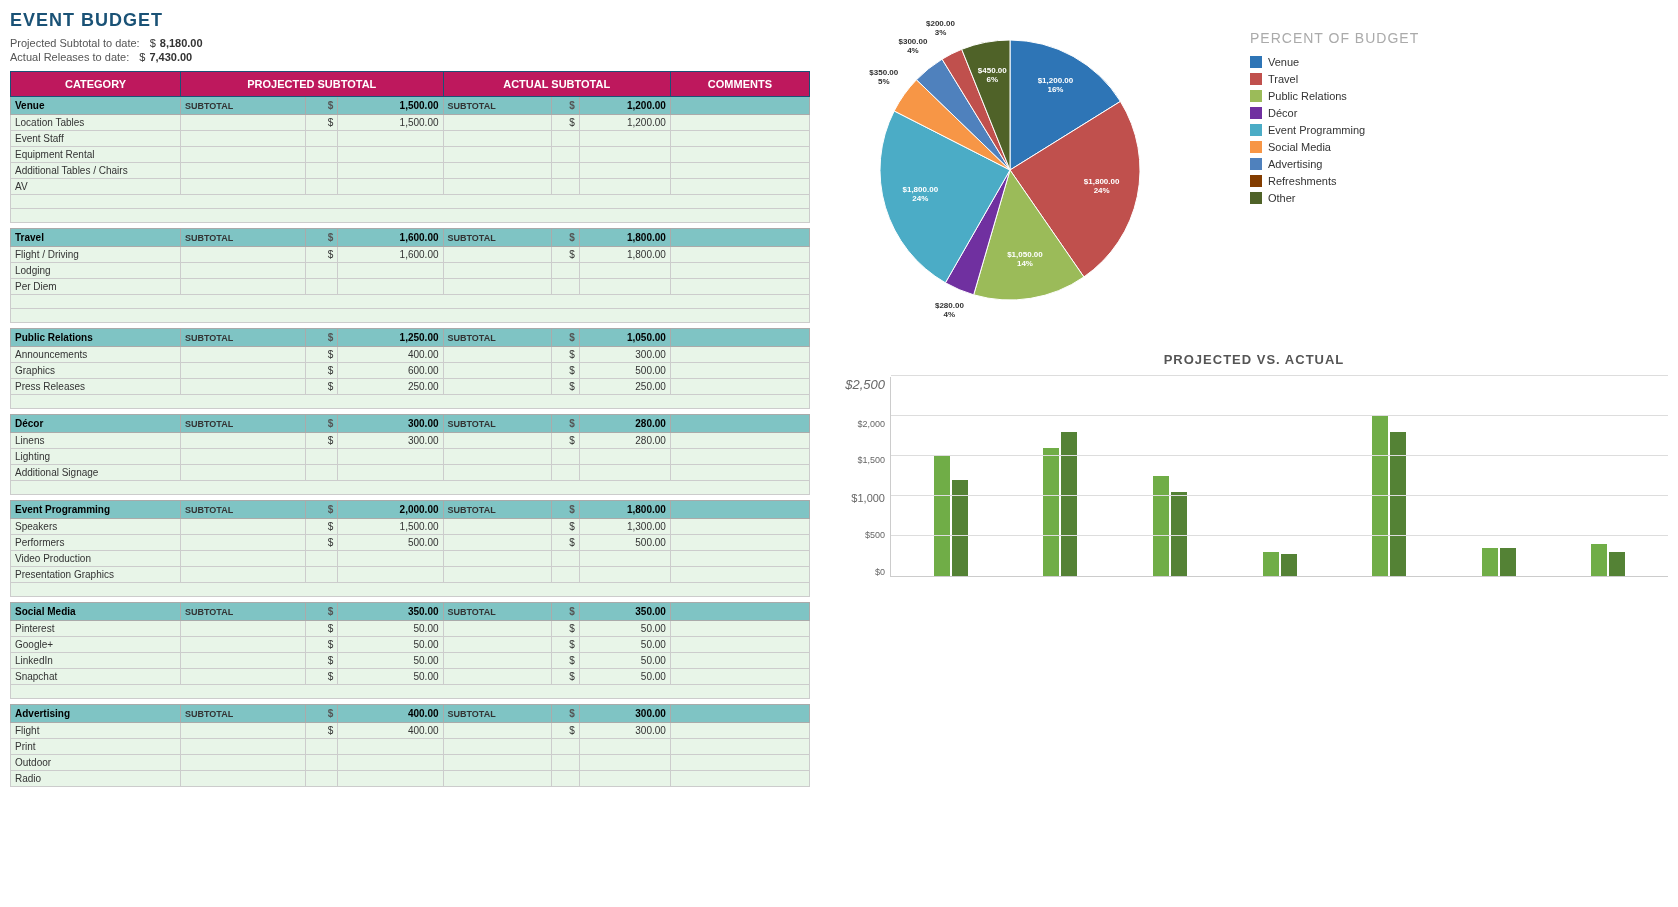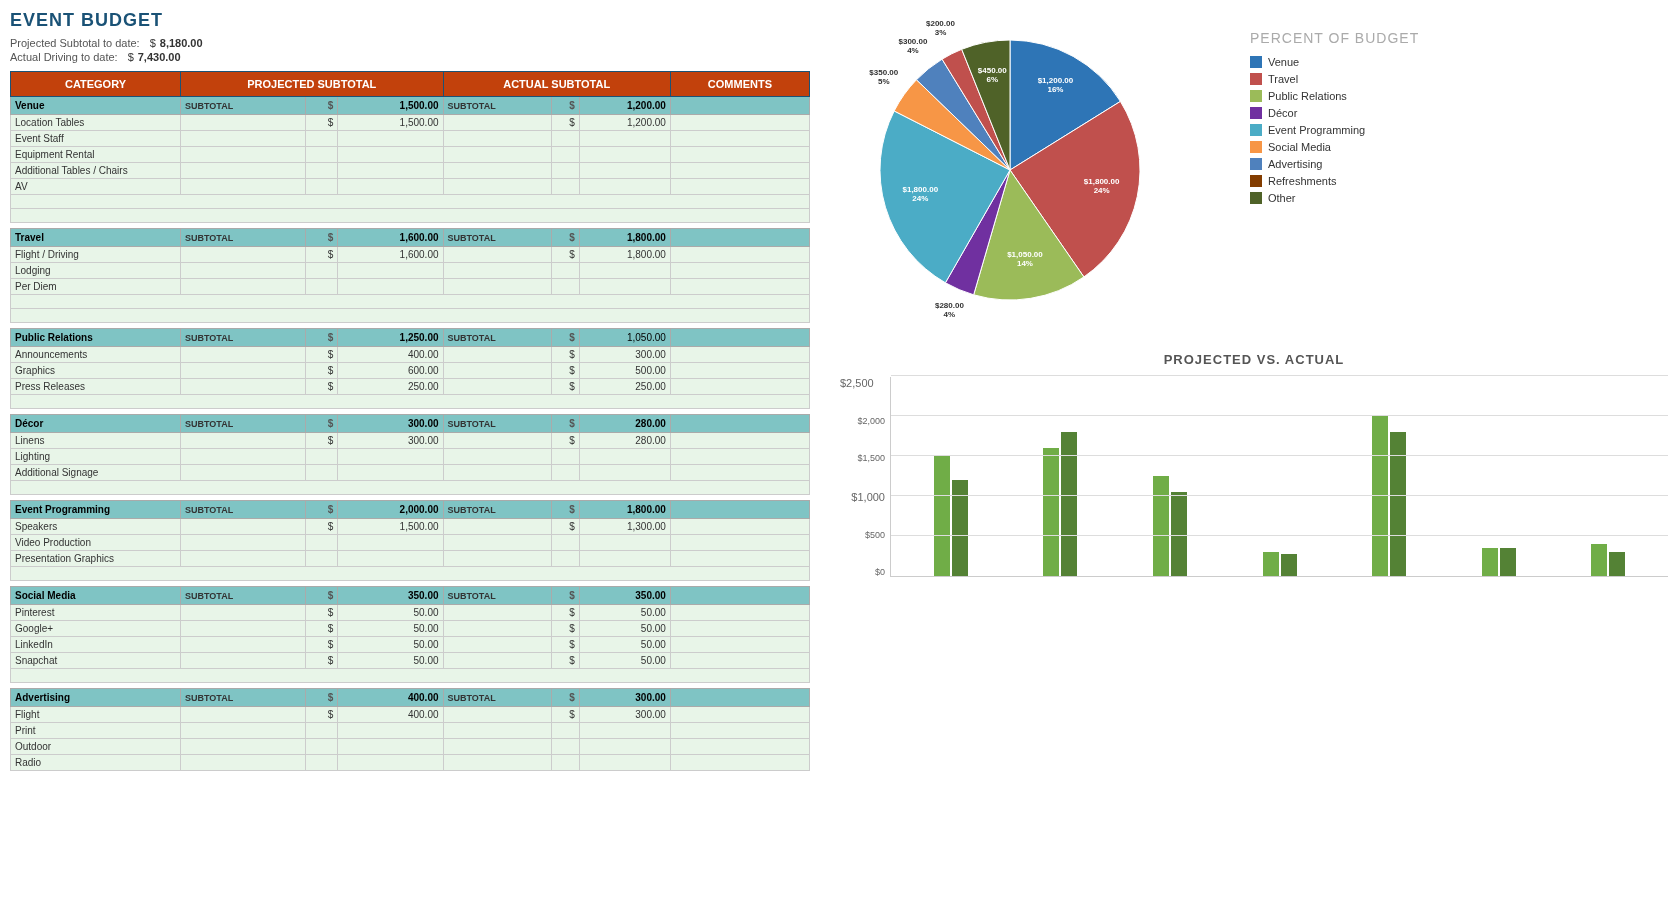--- a/index.html
+++ b/index.html
@@ -13,21 +13,21 @@
     .page-title { font-size: 18px; font-weight: bold; color: #1a5276; margin-bottom: 6px; letter-spacing: 1px; }
     
     .summary-row { display: flex; align-items: center; gap: 4px; margin-bottom: 2px; font-size: 11px; }
     .summary-label { color: #555; }
     .summary-dollar { color: #333; margin-left: 6px; }
     .summary-value { font-weight: bold; color: #333; }
     
     .budget-table { width: 100%; border-collapse: collapse; margin-top: 8px; }
     
     .budget-table .header-row th {
-      background: #c2410c;
+      background: #be185d;
       color: white;
       text-align: center;
       padding: 6px 4px;
       font-size: 11px;
       font-weight: bold;
       border: 1px solid #1a5276;
     }
     
     .budget-table .category-row td {
       background: #7fc4c4;
@@ -81,21 +81,21 @@
 
   <div class="left-panel">
     <div class="page-title">EVENT BUDGET</div>
 
     <div class="summary-row">
       <span class="summary-label">Projected Subtotal to date:</span>
       <span class="summary-dollar">$</span>
       <span class="summary-value">8,180.00</span>
     </div>
     <div class="summary-row">
-      <span class="summary-label">Actual Driving to date:</span>
+      <span class="summary-label">Actual Releases to date:</span>
       <span class="summary-dollar">$</span>
       <span class="summary-value">7,430.00</span>
     </div>
 
     <table class="budget-table" id="budget-table">
       <thead>
         <tr class="header-row">
           <th class="col-category">CATEGORY</th>
           <th colspan="3">PROJECTED SUBTOTAL</th>
           <th colspan="3">ACTUAL SUBTOTAL</th>
@@ -221,21 +221,21 @@
           <tr class="spacer-row">
             <td colspan="8"></td>
           </tr>
           <tr class="category-row">
     <td class="col-category"><strong>Public Relations</strong></td>
     <td><span class="subtotal-label">SUBTOTAL</span></td>
     <td style="text-align:right;"><span class="dollar-sign">$</span></td>
     <td style="text-align:right; font-weight:bold;">1,250.00</td>
     <td><span class="subtotal-label">SUBTOTAL</span></td>
     <td style="text-align:right;"><span class="dollar-sign">$</span></td>
-    <td style="text-align:right; font-weight:normal;margin-left:29px;">1,050.00</td>
+    <td style="text-align:right; font-weight:bold;margin-left:29px;">1,050.00</td>
     <td></td>
   </tr>
           <tr class="item-row">
         <td>Announcements</td>
         <td></td>
         <td style="text-align:right;">$</td>
         <td style="text-align:right;">400.00</td>
         <td></td>
         <td style="text-align:right;">$</td>
         <td style="text-align:right;">300.00</td>
@@ -324,20 +324,30 @@
     <td></td>
   </tr>
           <tr class="item-row">
         <td>Speakers</td>
         <td></td>
         <td style="text-align:right;">$</td>
         <td style="text-align:right;">1,500.00</td>
         <td></td>
         <td style="text-align:right;">$</td>
         <td style="text-align:right;margin-left:8px;">1,300.00</td>
+        <td></td>
+      </tr>
+          <tr class="item-row">
+        <td>Performers</td>
+        <td></td>
+        <td style="text-align:right;">$</td>
+        <td style="text-align:right;">500.00</td>
+        <td></td>
+        <td style="text-align:right;">$</td>
+        <td style="text-align:right;">500.00</td>
         <td></td>
       </tr>
           <tr class="item-row">
         <td>Video Production</td>
         <td></td>
         <td style="text-align:right;"></td>
         <td style="text-align:right;"></td>
         <td></td>
         <td style="text-align:right;"></td>
         <td style="text-align:right;"></td>
@@ -587,21 +597,21 @@
               </div>
             </div>
             <div style="display: flex; flex-direction: column; align-items: center; flex: 1 1 0%;">
               <div style="display: flex; align-items: flex-end; gap: 2px; height: 200px;">
                 <div style="width: 16px; height: 32px; background: rgb(112, 173, 71);"></div>
                 <div style="width: 16px; height: 24px; background: rgb(84, 130, 53);"></div>
               </div>
             </div>
           </div>
         <div id="y-axis" style="position:absolute; left:0; top:0; height:200px; display:flex; flex-direction:column; justify-content:space-between;">
-            <div style="font-size: 11px; color: rgb(102, 102, 102); width: 45px;">$2,500</div>
+            <div style="font-size: 13px; color: rgb(102, 102, 102); text-align: right; width: 45px; font-style: italic;">$2,500</div>
             <div style="font-size: 9px; color: rgb(102, 102, 102); text-align: right; width: 45px;">$2,000</div>
             <div style="font-size: 9px; color: rgb(102, 102, 102); text-align: right; width: 45px;">$1,500</div>
             <div style="font-size: 11px; color: rgb(102, 102, 102); text-align: right; width: 45px;">$1,000</div>
             <div style="font-size: 9px; color: rgb(102, 102, 102); text-align: right; width: 45px;">$500</div>
             <div style="font-size: 9px; color: rgb(102, 102, 102); text-align: right; width: 45px;">$0</div>
           </div>
       </div>
     </div>
   </div>
 </div>

